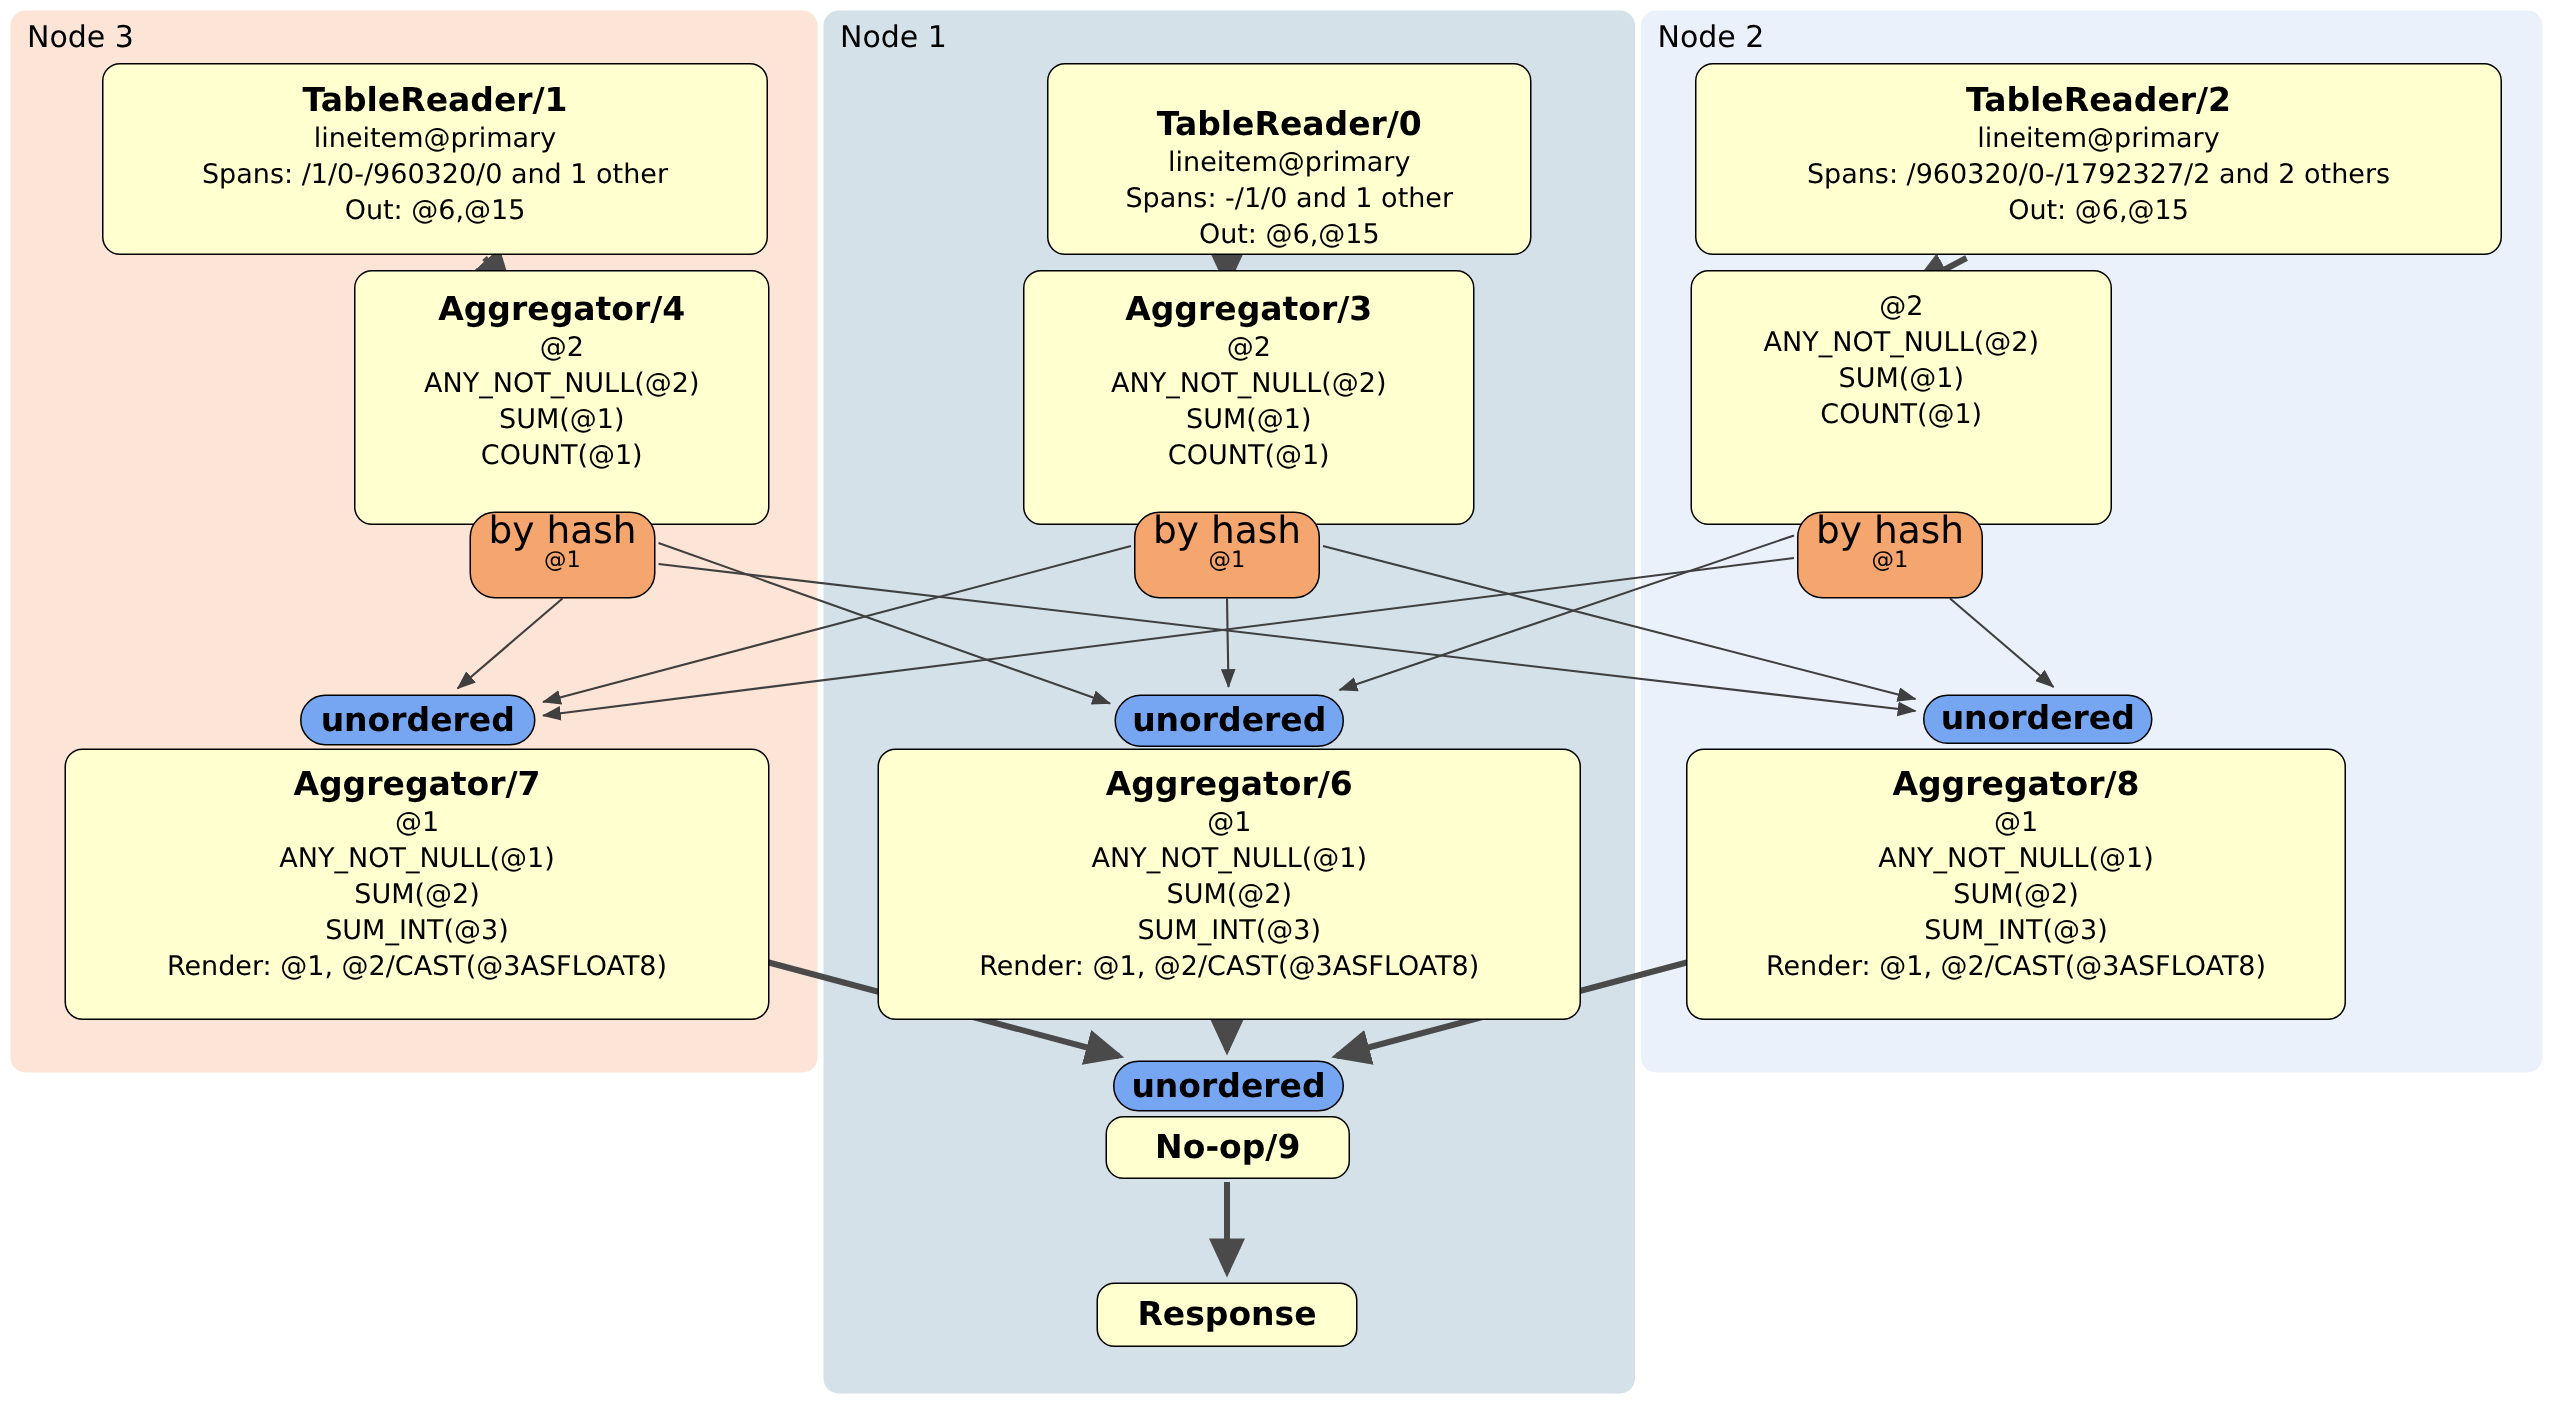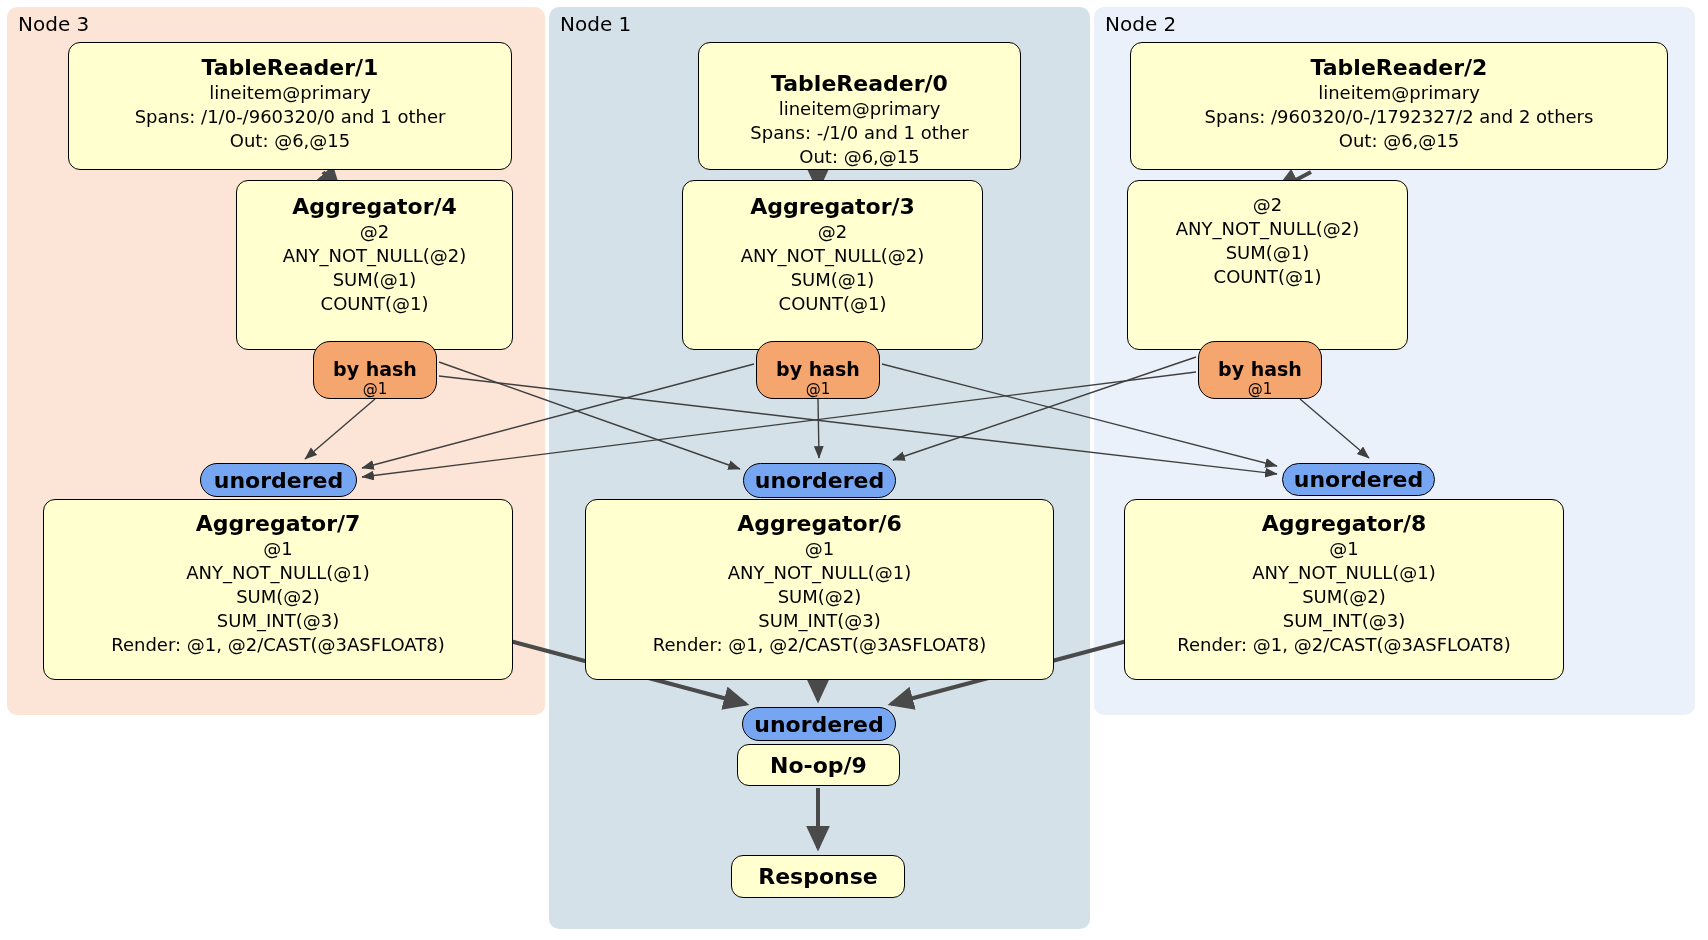--- a/index.html
+++ b/index.html
@@ -14,21 +14,21 @@
   .pbox {
     position:absolute; background:#ffffcf; border:1.6px solid #000; border-radius:12px;
     text-align:center; box-sizing:border-box; z-index:2; overflow:hidden;
   }
   .box-title { font-weight:bold; font-size:22px; line-height:27px; white-space:nowrap; }
   .box-line  { font-size:18px; line-height:24px; white-space:nowrap; }
   .router {
     position:absolute; background:#f5a56e; border:1.6px solid #000; border-radius:17px;
     text-align:center; box-sizing:border-box; z-index:3;
   }
-  .router-title { font-weight:bold; font-size:19px; line-height:23px; padding-top:16px; }
+  .router-title { font-weight:normal; font-size:25px; line-height:23px; padding-top:0; }
   .router-sub   { font-size:15px; line-height:17px; }
   .sync {
     position:absolute; background:#76a5f1; border:1.6px solid #000; border-radius:18px;
     text-align:center; font-weight:bold; font-size:22px; box-sizing:border-box; z-index:3;
     display:flex; align-items:center; justify-content:center; white-space:nowrap;
   }
   .single-title { display:flex; align-items:center; justify-content:center; }
 </style>
 </head>
 <body>

